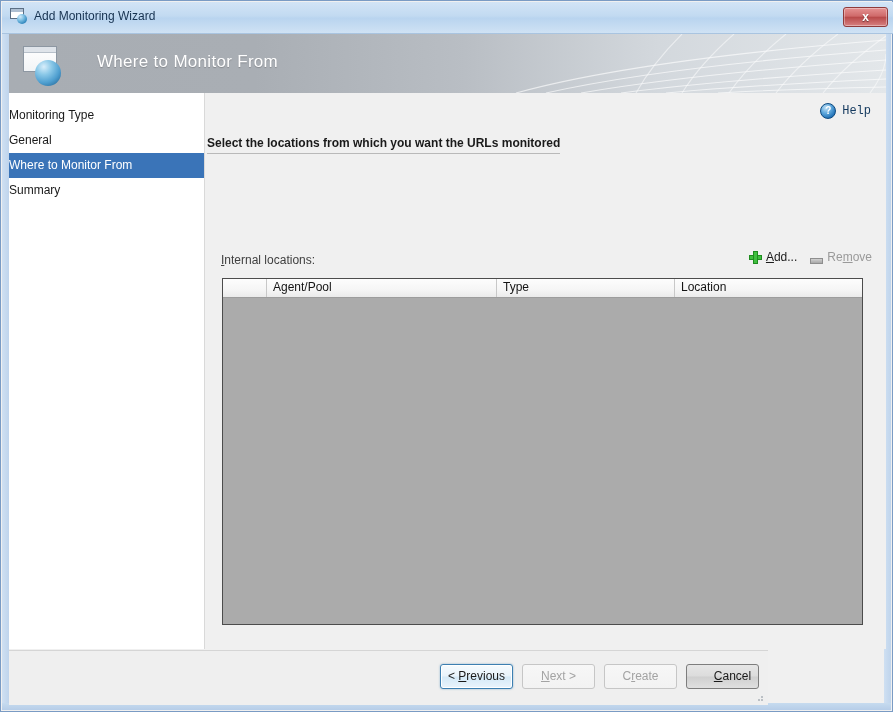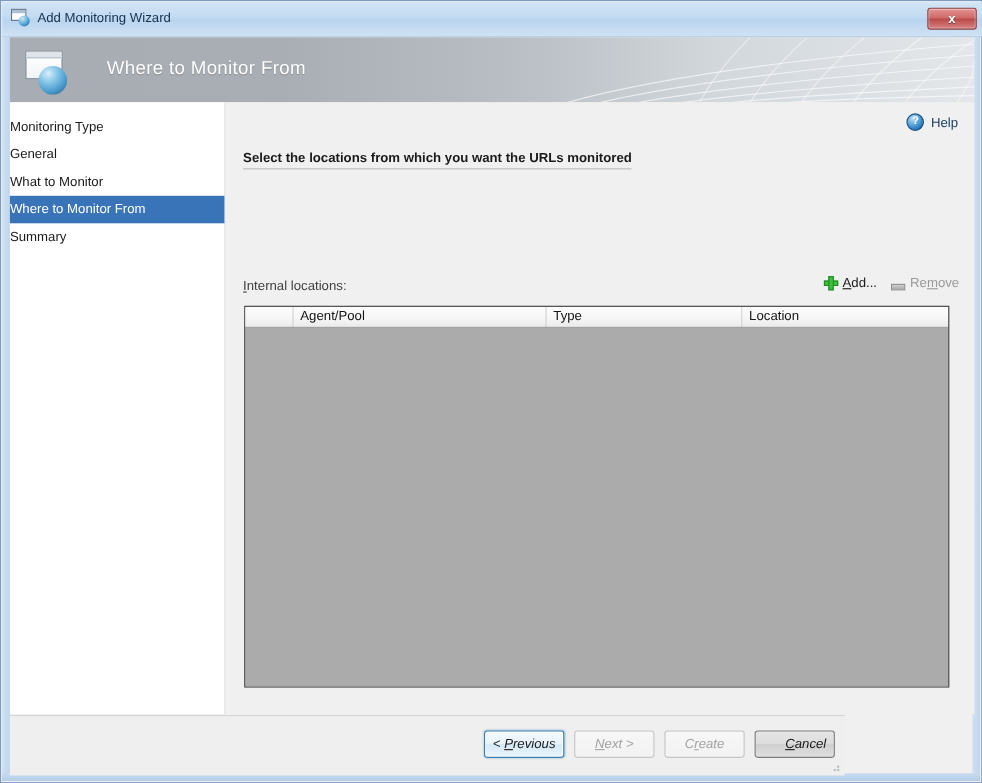--- a/index.html
+++ b/index.html
@@ -209,25 +209,26 @@
     box-sizing: border-box;
     color: #ffffff;
     font-size: 10px;
     font-weight: bold;
     line-height: 14px;
     text-align: center;
   }
   .help-text {
     font-size: 12px;
     color: #14395e;
+    font-family: Liberation Mono, monospace;
   }
 
   .instruction {
     position: absolute;
-    left: 16px; top: 43px;
+    left: 2px; top: 43px;
     font-size: 12px;
     font-weight: bold;
     color: #1a1a1a;
     padding-bottom: 3px;
     border-bottom: 1px solid #b9b9b9;
     white-space: nowrap;
   }
 
   .locations-label {
     position: absolute;
@@ -312,21 +313,20 @@
   }
 
   
   .footer {
     position: absolute;
     left: 8px; top: 649px;
     width: 759px;
     height: 54px;
     background: #efefef;
     border-top: 1px solid #d5d5d5;
-    font-style: italic;
   }
   .footer-buttons {
     position: absolute;
     right: 9px; top: 13px;
     display: flex;
     gap: 9px;
   }
   .btn {
     width: 73px;
     height: 25px;
@@ -413,23 +413,20 @@
     <div class="banner-title">Where to Monitor From</div>
   </div>
 
   <div class="sidebar">
     <div class="nav-item first">
       <span>Monitoring Type</span>
     </div>
     <div class="nav-item">
       <span>General</span>
     </div>
-    <div class="nav-item">
-      <span>What to Monitor</span>
-    </div>
     <div class="nav-item selected">
       <span>Where to Monitor From</span>
     </div>
     <div class="nav-item">
       <span>Summary</span>
     </div>
   </div>
 
   <div class="content">
 

